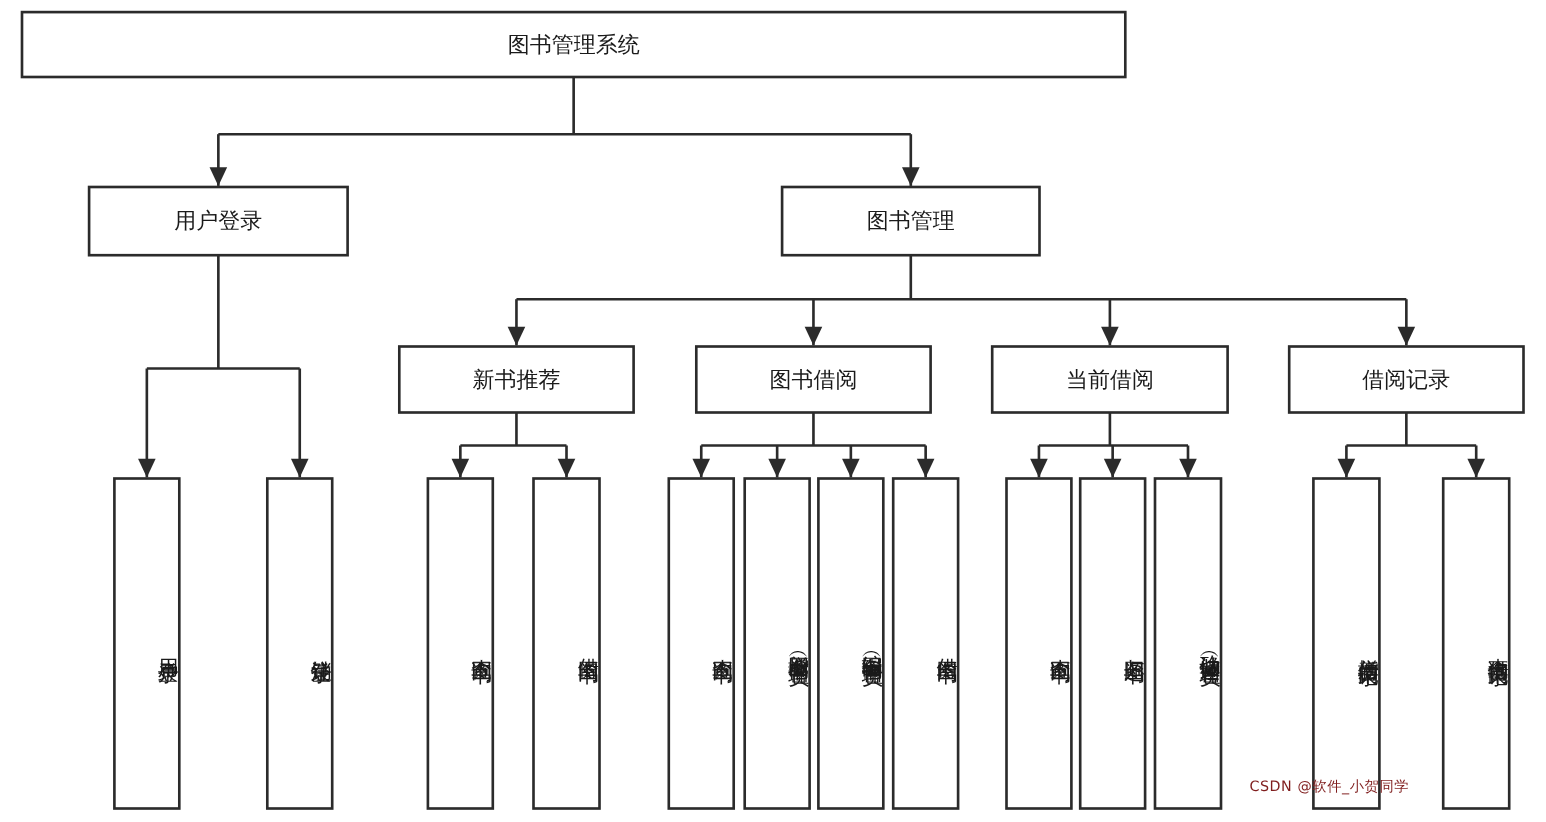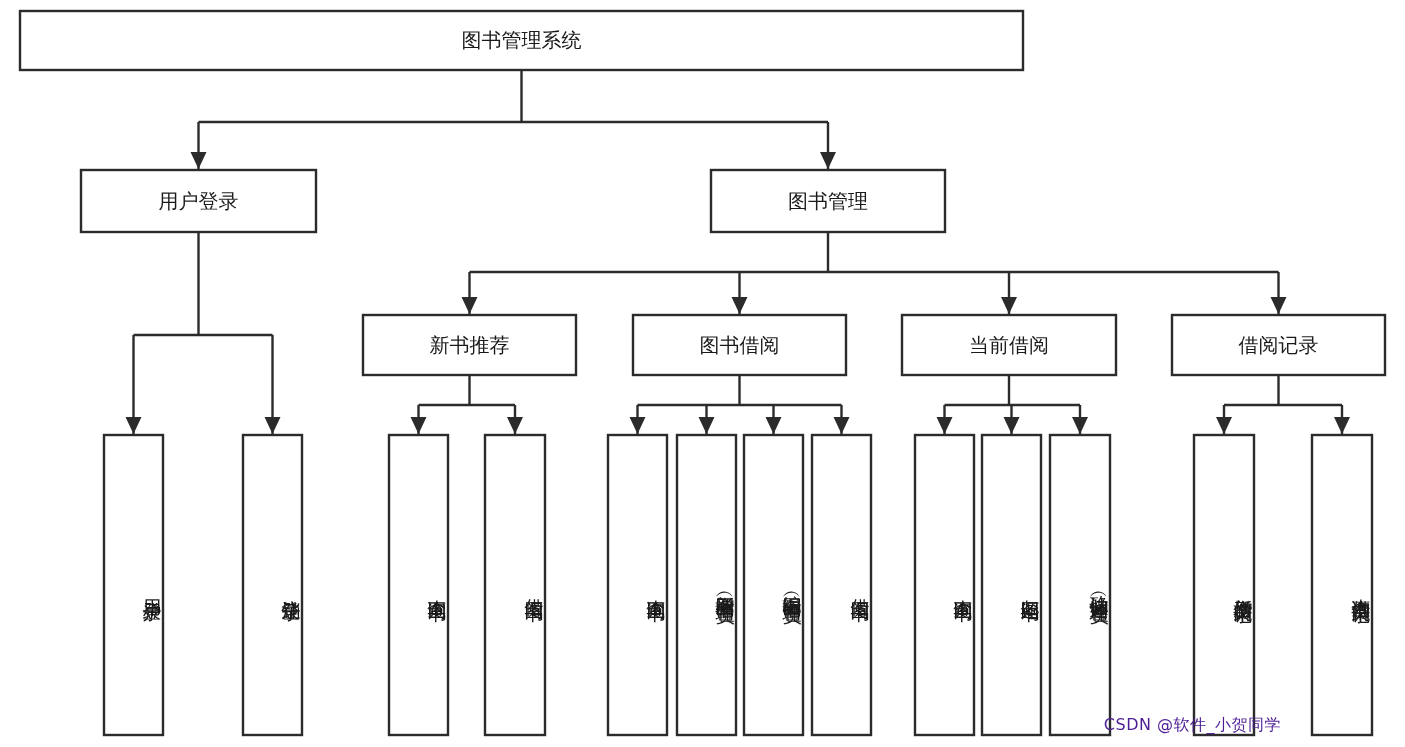--- a/index.html
+++ b/index.html
@@ -63,24 +63,24 @@
     font-size: 19px;
     line-height: 1.06;
     letter-spacing: 1.5px;
     color: #1a1a1a;
     white-space: nowrap;
     pointer-events: none;
   }
   .watermark {
     position: absolute;
     right: 12px;
-    bottom: 11px;
+    bottom: 23px;
     font-family: "DejaVu Sans", "Liberation Sans", sans-serif;
-    font-size: 16px;
-    color: #4c1d95;
+    font-size: 13px;
+    color: #7f1d1d;
     letter-spacing: 0.5px;
     user-select: none;
   }
 </style>
 </head>
 <body>
 
 <div id="diagram-root">
   <svg class="diagram-canvas" viewBox="0 0 1405 747" xmlns="http://www.w3.org/2000/svg">
     <g id="connectors-layer">

